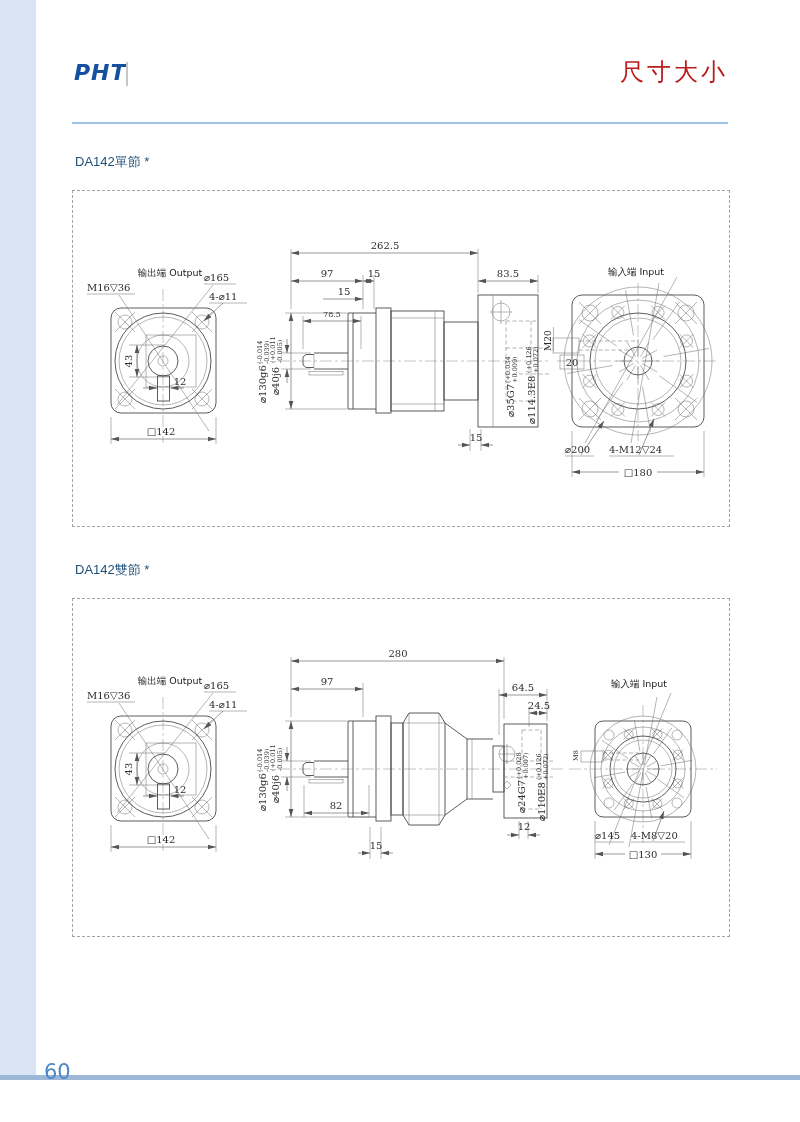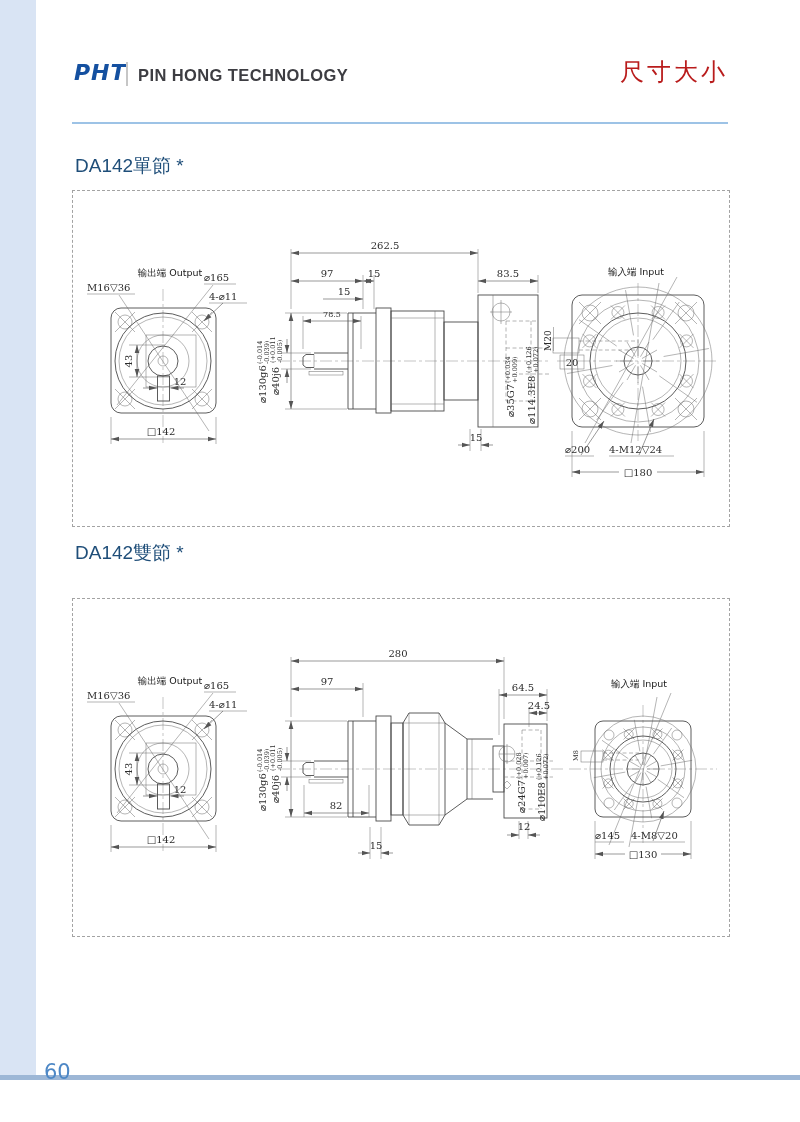--- a/index.html
+++ b/index.html
@@ -7,22 +7,22 @@
         font-family:"Liberation Sans",sans-serif;}
   .strip{position:absolute;left:0;top:0;width:36px;height:1117px;background:#d9e4f4;}
   .bottombar{position:absolute;left:0;bottom:0;width:800px;height:5px;background:#9db7d6;}
   .logo{position:absolute;left:74px;top:60px;font-family:"DejaVu Sans",sans-serif;
         font-size:22px;font-weight:800;font-style:italic;color:#1450a0;letter-spacing:1px;}
   .logo-div{position:absolute;left:126px;top:62px;width:2px;height:24px;background:#c6c6c6;}
   .company{position:absolute;left:138px;top:66px;font-size:16.5px;font-weight:bold;
         color:#3d3d42;letter-spacing:0.4px;}
   .ptitle{position:absolute;right:72px;top:56px;font-size:24px;color:#b91c1c;letter-spacing:3px;}
   .rule{position:absolute;left:72px;top:122px;width:656px;height:0;border-top:2px solid #9dc3e6;}
-  .stitle{position:absolute;left:75px;font-size:19px;color:#1f4e79;}
-  .s1{top:153px}.s2{top:540px}
+  .stitle{position:absolute;left:75px;font-size:13px;color:#1f4e79;}
+  .s1{top:153px}.s2{top:561px}
   .dbox{position:absolute;left:72px;width:656px;border:1px dashed #a3a3a3;
         background:#fff;box-sizing:content-box;}
   .b1{top:190px;height:335px}.b2{top:598px;height:337px}
   .dbox svg{display:block}
   .pagenum{position:absolute;left:44px;top:1060px;font-size:21px;color:#4e88c6;
         font-family:"DejaVu Sans",sans-serif;}
   
   .dln{stroke:#4a4a4a;stroke-width:0.9;fill:none;}
   .tln{stroke:#6b6b6b;stroke-width:0.5;fill:none;}
   .ext{stroke:#6b6b6b;stroke-width:0.5;fill:none;}
@@ -38,21 +38,20 @@
 </style>
 </head>
 <body>
 
 <div class="page">
   <div class="strip"></div>
   <div class="bottombar"></div>
 
   <div class="logo">PHT</div>
   <div class="logo-div"></div>
-  <div class="company">PIN HONG TECHNOLOGY</div>
   <div class="ptitle">尺寸大小</div>
   <div class="rule"></div>
 
   <div class="stitle s1">DA142單節 *</div>
 
   <div class="dbox b1">
   <svg viewBox="0 0 656 335" width="656" height="335">
     <defs>
       <marker id="ar" markerUnits="userSpaceOnUse" markerWidth="9" markerHeight="7" refX="8" refY="3" orient="auto-start-reverse">
         <path d="M8,3 L0,0.7 L0,5.3 Z" fill="#555"></path>

